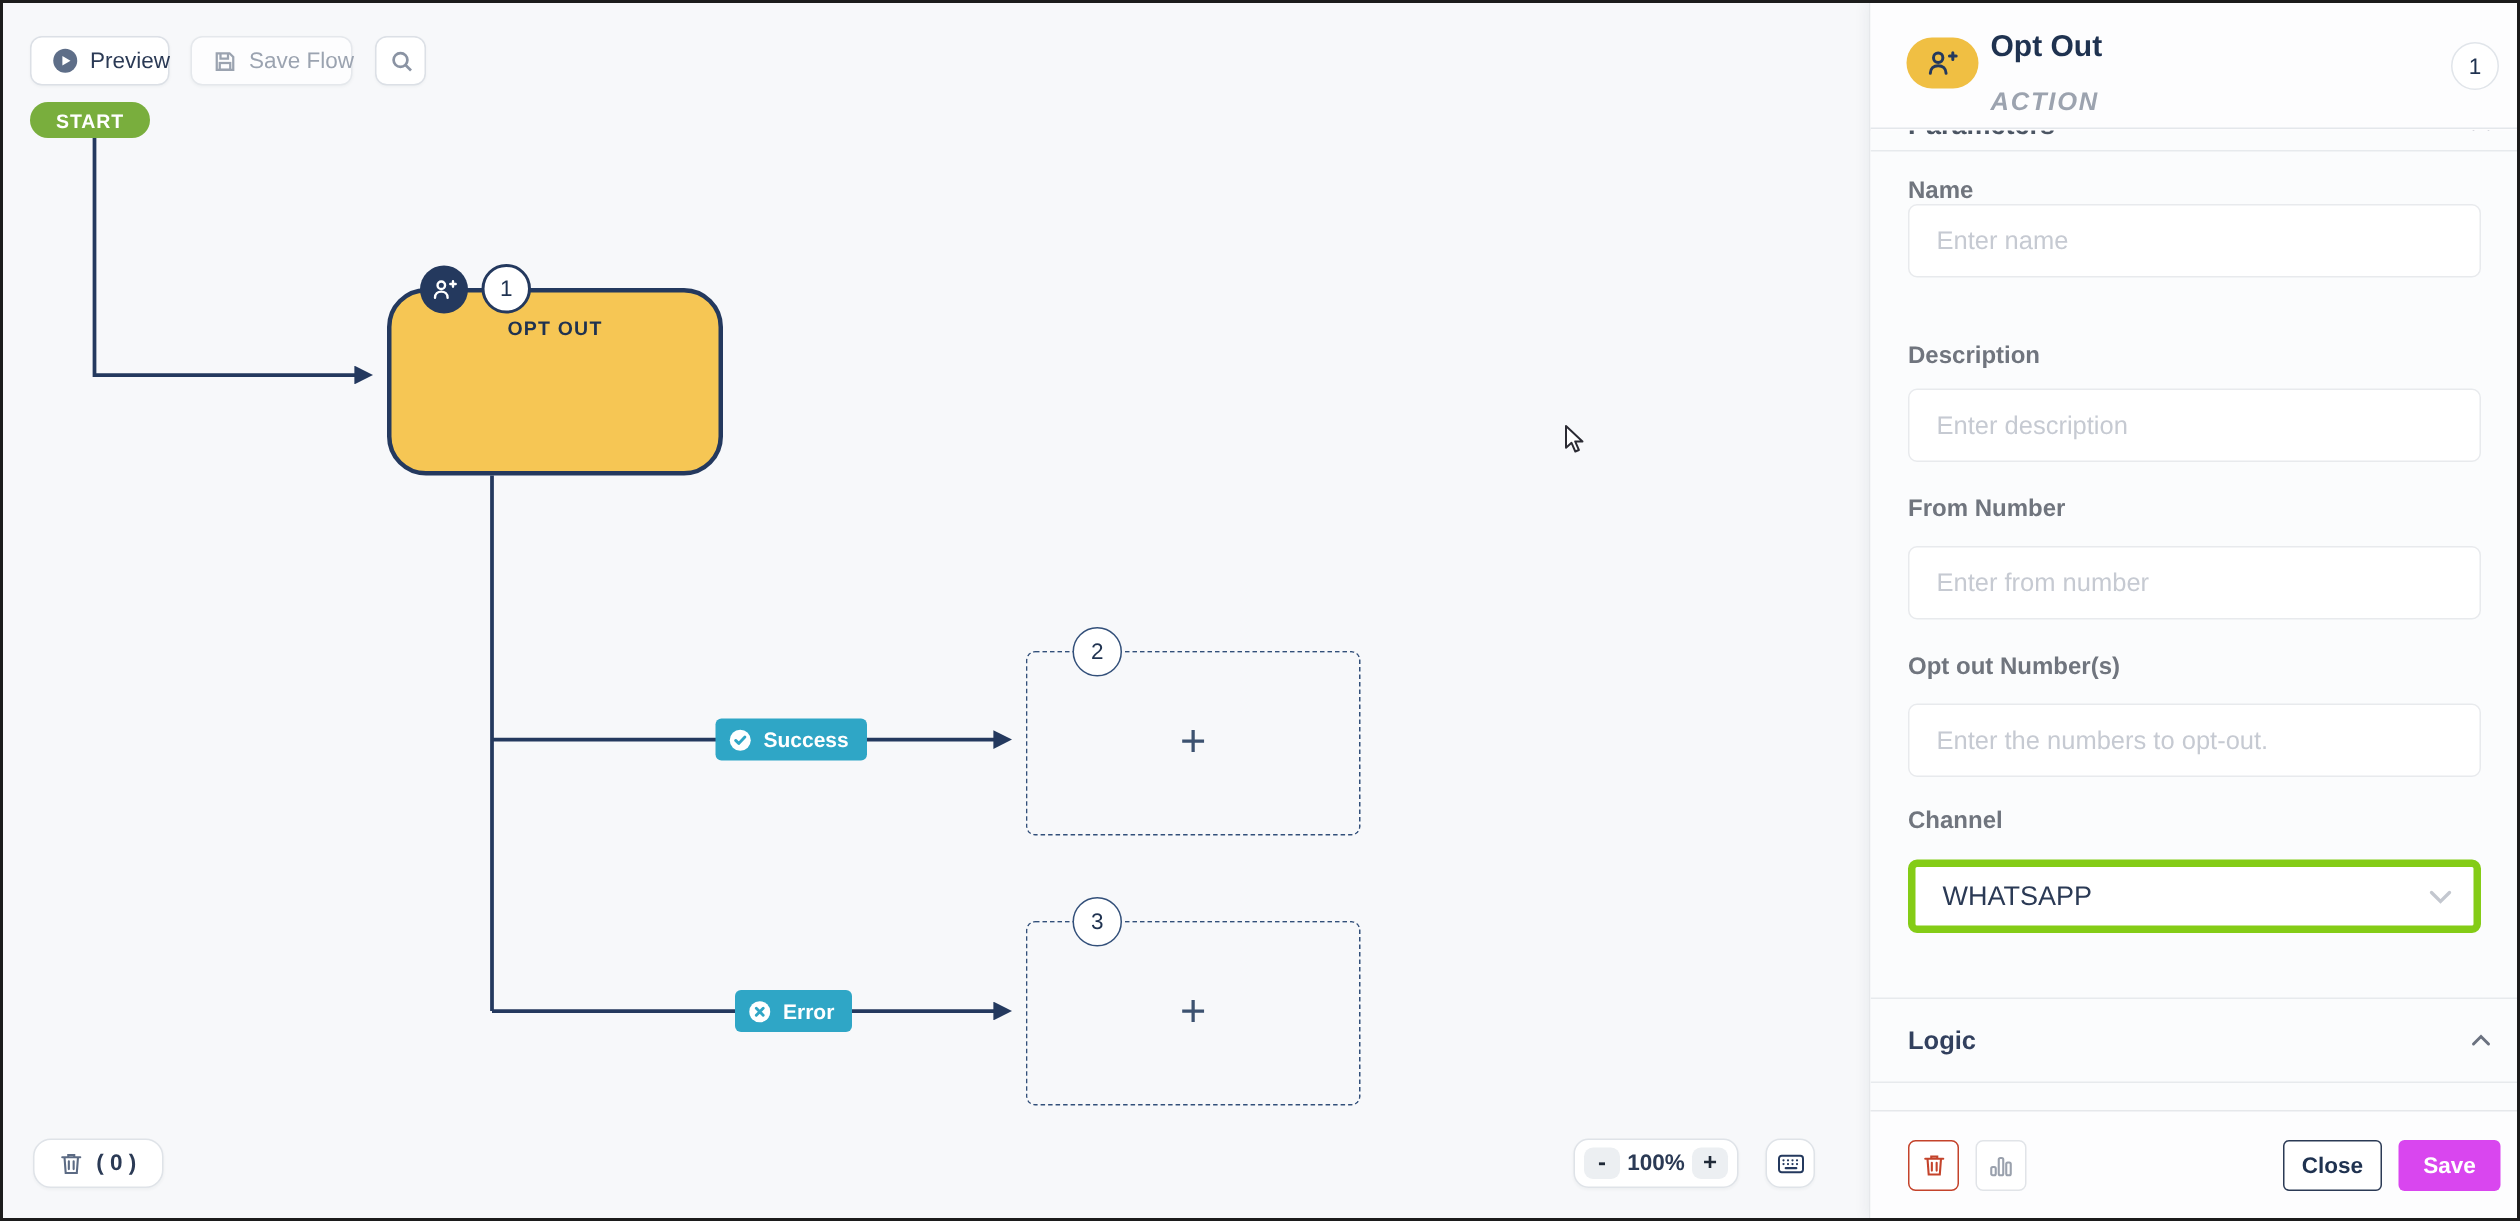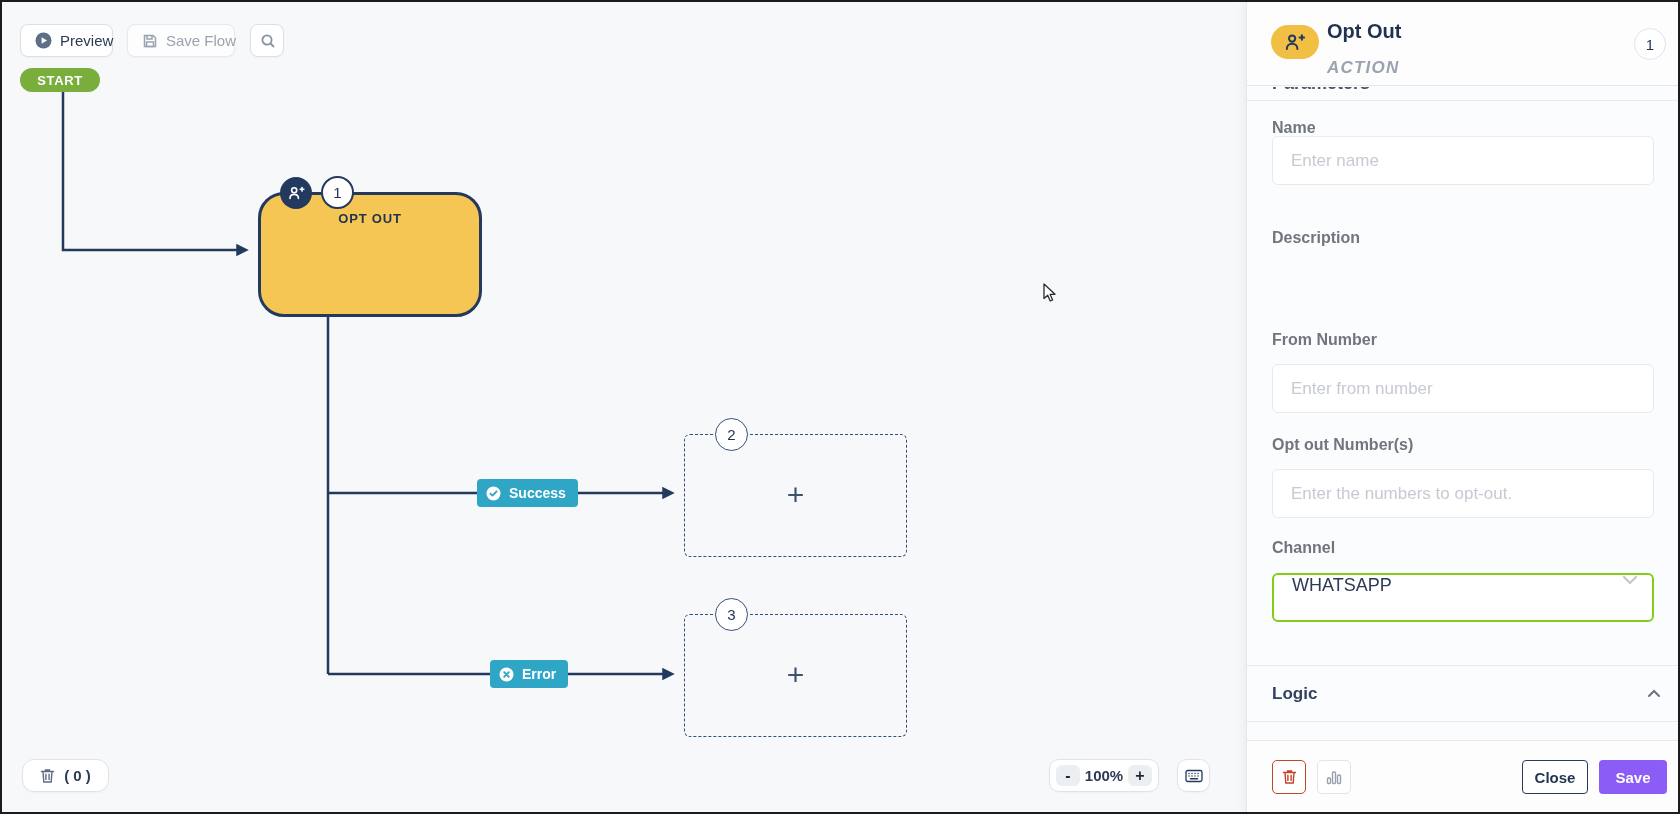--- a/index.html
+++ b/index.html
@@ -112,42 +112,42 @@
     color:#70757E; }
   .field-input {
     position:absolute; left:25px; width:382px; height:49px; background:#fff;
     border:1px solid #E8EAED; border-radius:6px; padding:0 18px;
     font-size:17px; color:#2B3A55; font-family:"Liberation Sans", sans-serif;
     outline:none;
   }
   .field-input::placeholder { color:#C6CAD2; }
   .select-box {
     position:absolute; left:25px; width:382px; height:49px; background:#fff;
-    border:2px solid #84cc16; border-radius:6px; display:flex;
-    align-items:flex-start; justify-content:space-between; padding:0 14px 0 18px;
+    border:5px solid #84cc16; border-radius:6px; display:flex;
+    align-items:center; justify-content:space-between; padding:0 14px 0 18px;
     font-size:18px; color:#2B3A55; cursor:pointer;
   }
   .panel-footer {
     position:absolute; bottom:0; left:0; right:0; height:72px;
     background:#FDFDFE; border-top:1px solid #E6E8EB;
   }
   .sq-btn {
     position:absolute; top:19px; width:34px; height:34px; background:#fff;
     border-radius:5px; display:flex; align-items:center; justify-content:center;
     cursor:pointer;
   }
   .close-btn {
     position:absolute; top:19px; left:275px; width:66px; height:34px;
     background:#fff; border:1.5px solid #2B3A55; border-radius:4px;
     font-size:15px; font-weight:600; color:#1F3250; cursor:pointer;
     display:flex; align-items:center; justify-content:center;
   }
   .save-btn {
     position:absolute; top:19px; left:352px; width:68px; height:34px;
-    background:#8b5cf6; border:none; border-radius:4px; font-size:15px;
+    background:#d946ef; border:none; border-radius:4px; font-size:15px;
     font-weight:600; color:#fff; cursor:pointer;
     display:flex; align-items:center; justify-content:center;
   }
   svg.lines { position:absolute; left:0; top:0; pointer-events:none; }
   .cursor { position:absolute; left:1040px; top:281px; pointer-events:none; }
 </style>
 </head>
 <body>
 
 <div class="screen">
@@ -294,20 +294,21 @@
           <svg width="14" height="9" viewBox="0 0 14 9" fill="none" stroke="#6B7280" stroke-width="2" stroke-linecap="round">
               <path d="M2 7 L7 2 L12 7"></path>
             </svg>
         </span>
       </div>
 
       <div class="field-label" style="top:32px;">Name</div>
       <input class="field-input" style="top: 49px;" type="text" placeholder="Enter name">
 
       <div class="field-label" style="top:142px;">Description</div>
+      <input class="field-input" style="top: 172px;" type="text" placeholder="Enter description">
 
       <div class="field-label" style="top:244px;">From Number</div>
       <input class="field-input" style="top: 277px;" type="text" placeholder="Enter from number">
 
       <div class="field-label" style="top:349px;">Opt out Number(s)</div>
       <input class="field-input" style="top: 382px;" type="text" placeholder="Enter the numbers to opt-out.">
 
       <div class="field-label" style="top:452px;">Channel</div>
       <div class="select-box" style="top:486px;">
         <span>WHATSAPP</span>

